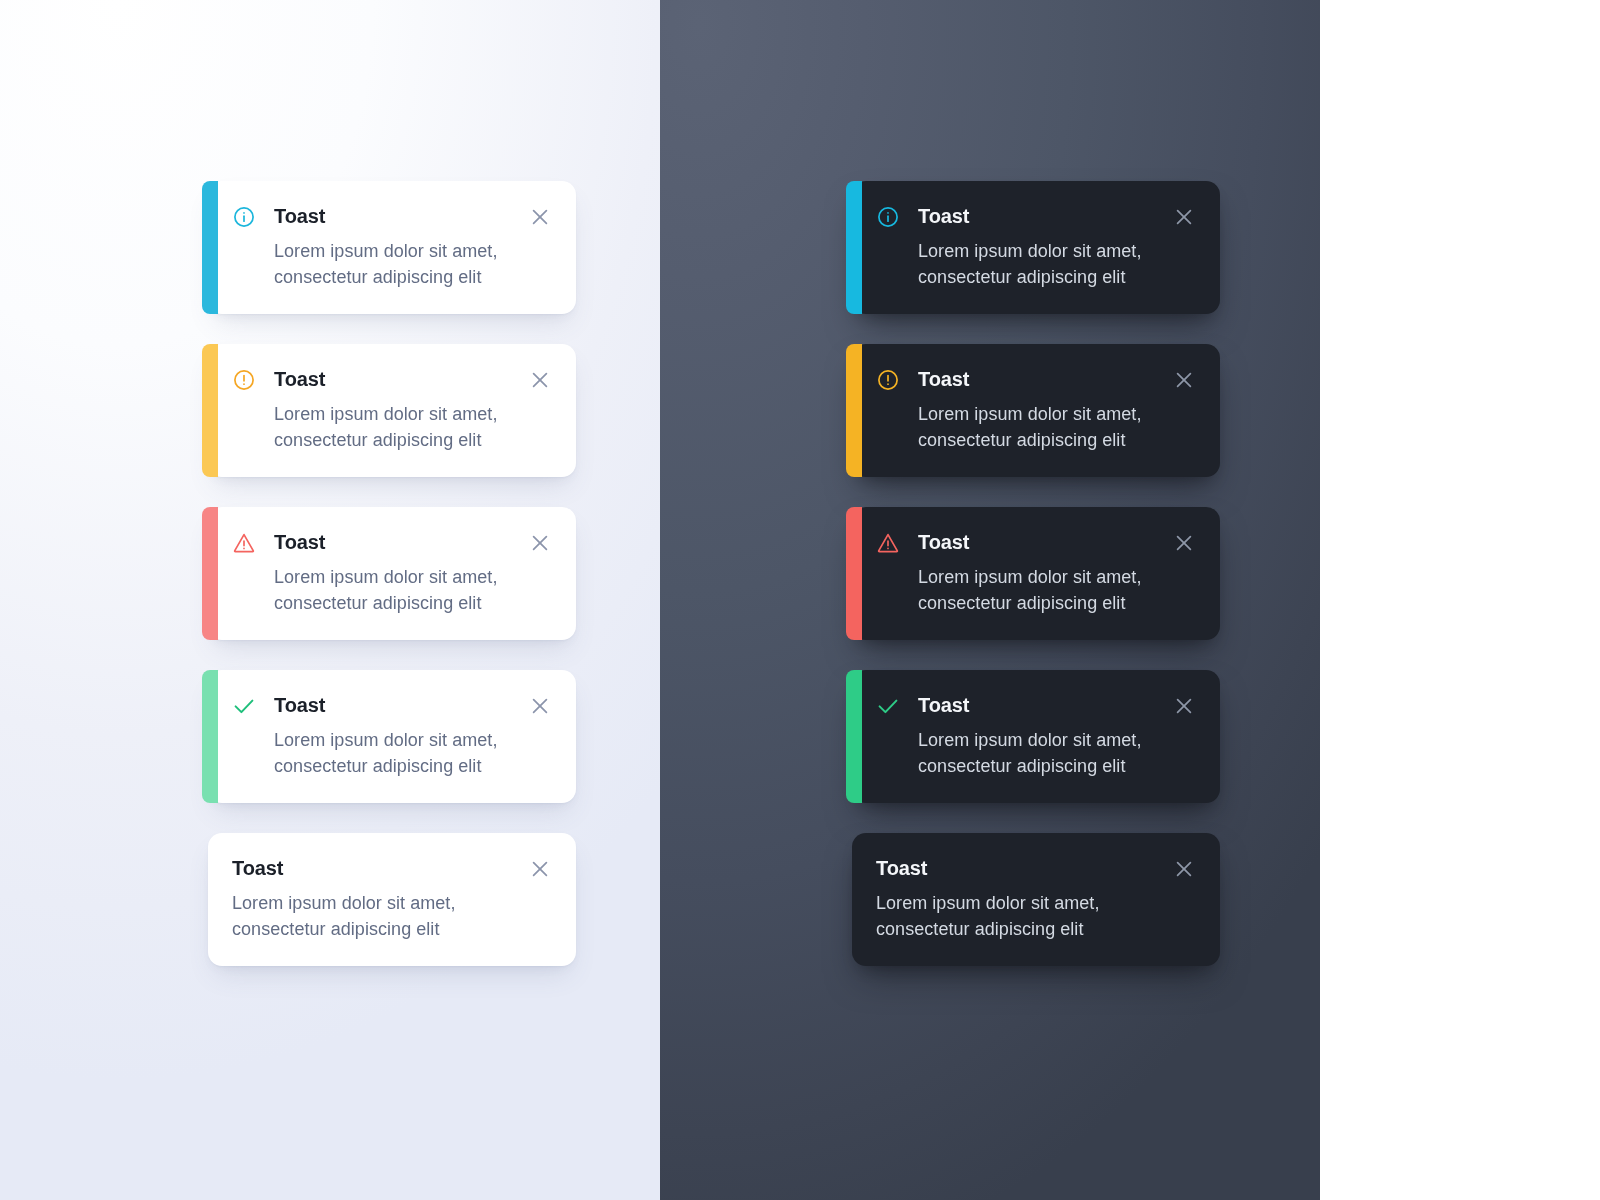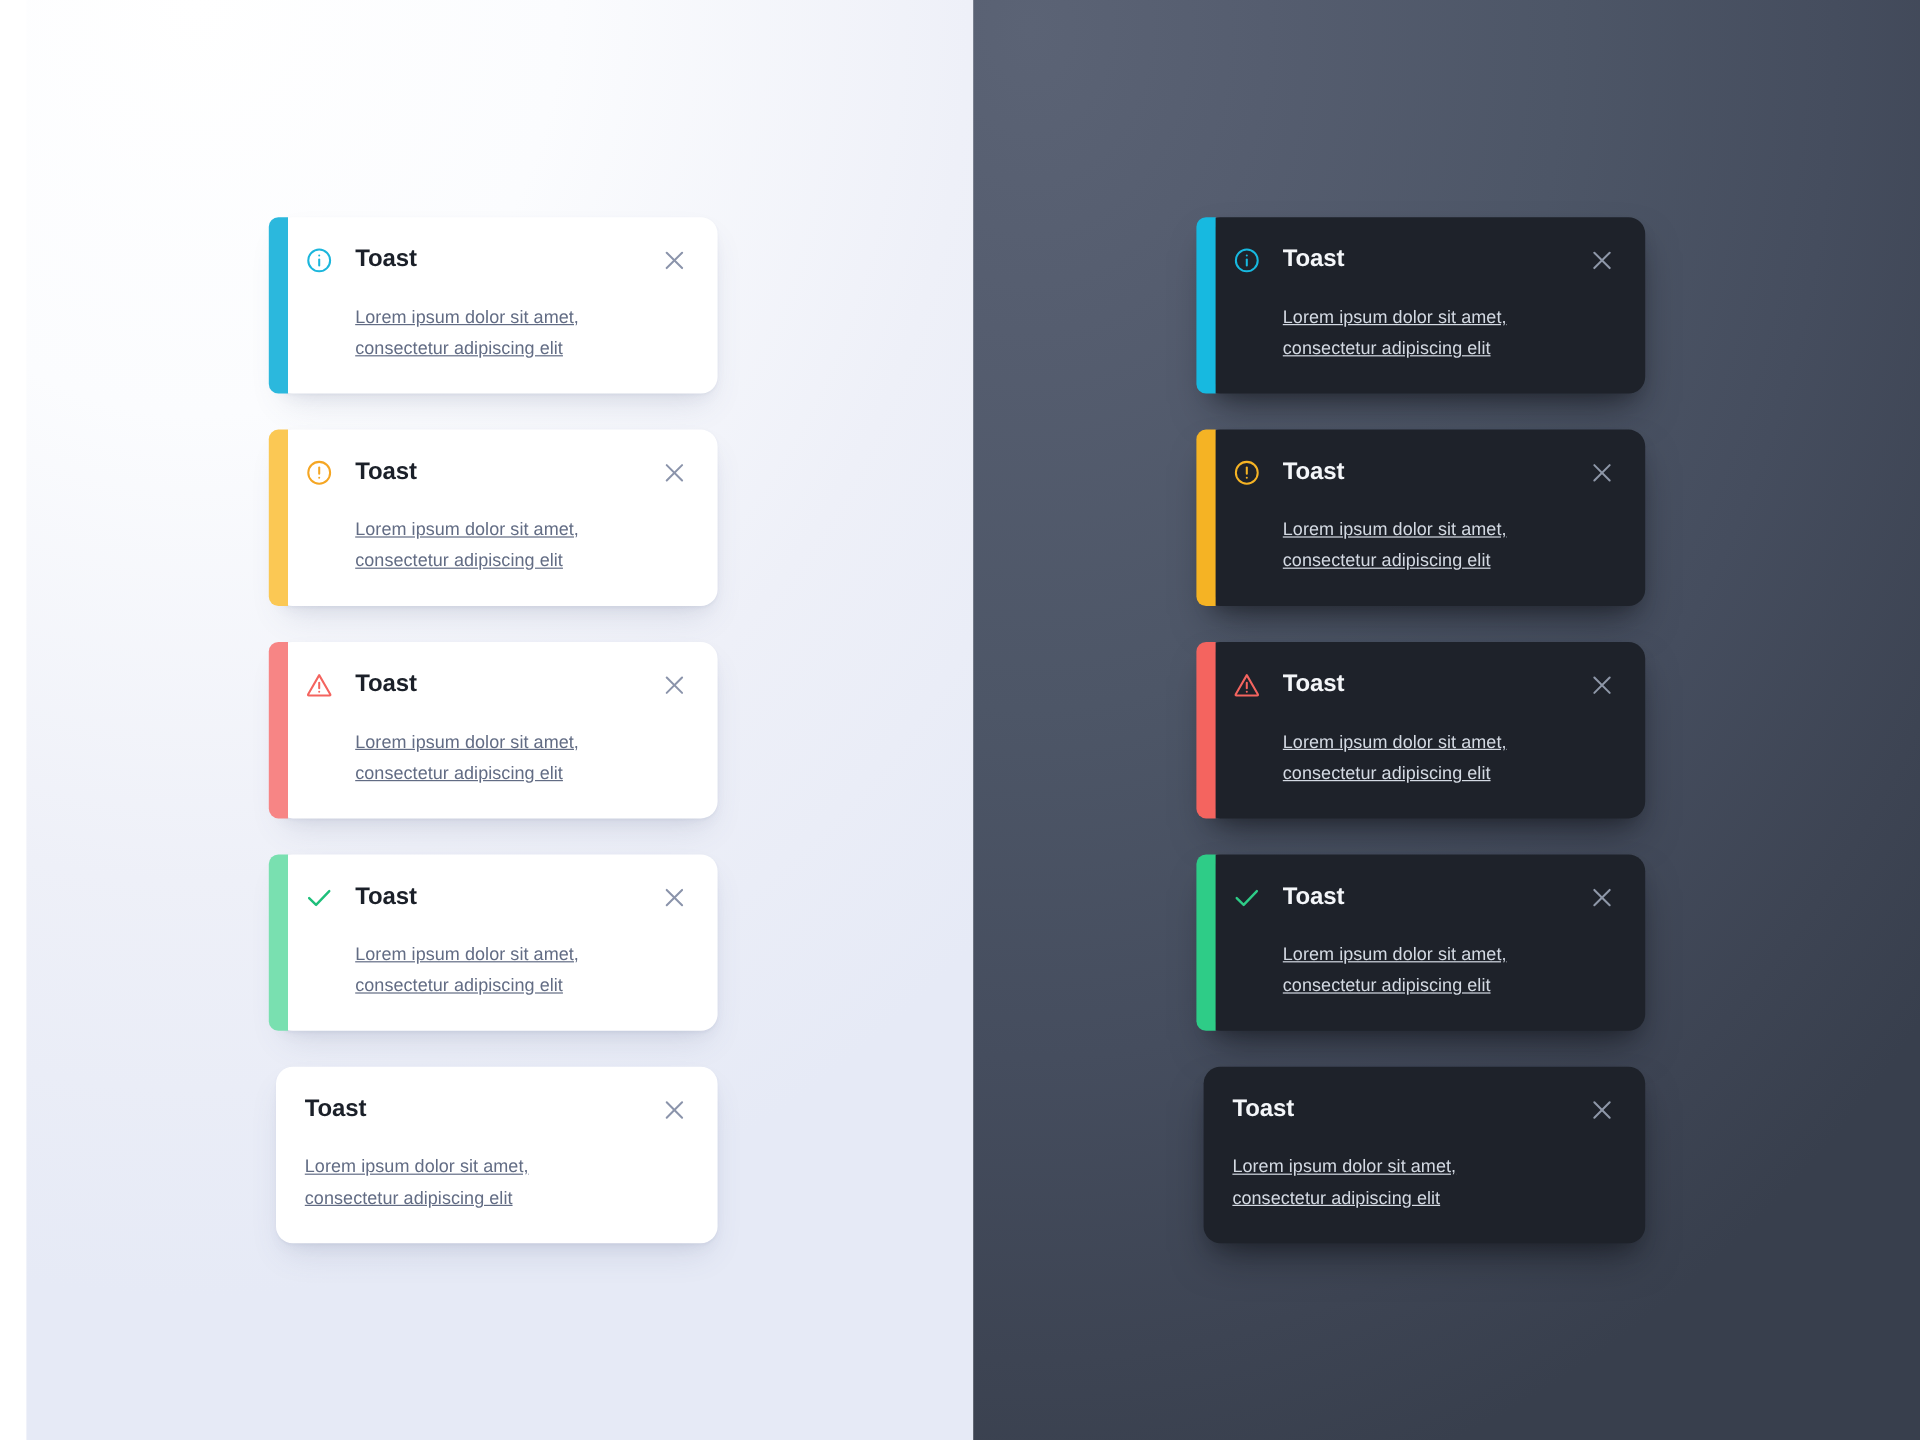--- a/index.html
+++ b/index.html
@@ -6,24 +6,23 @@
 
   html, body {
     width: 1600px;
     height: 1200px;
     overflow: hidden;
     font-family: "Liberation Sans", sans-serif;
   }
 
   #stage {
     position: relative;
-    width: 1600px;
+    width: 1320px;
     height: 1200px;
     display: flex;
-    padding-left: 22px;
   }
 
   
   .panel {
     position: relative;
     width: 800px;
     height: 1200px;
     overflow: hidden;
   }
 
@@ -119,26 +118,25 @@
   .toast-title {
     font-size: 20px;
     font-weight: 700;
     line-height: 26px;
     letter-spacing: -0.1px;
   }
   .panel-light .toast-title { color: #1b2029; }
   .panel-dark  .toast-title { color: #f4f6f9; }
 
   .toast-message {
-    margin-top: 23px;
-    font-size: 15px;
+    margin-top: 9px;
+    font-size: 18px;
     line-height: 26px;
     letter-spacing: 0.05px;
     white-space: pre-line;
-    text-decoration: underline;
   }
   .panel-light .toast-message { color: #626c84; }
   .panel-dark  .toast-message { color: #d4dae3; }
 
   .close-btn {
     flex: 0 0 auto;
     width: 24px;
     height: 24px;
     margin-left: 12px;
     margin-top: 2px;

